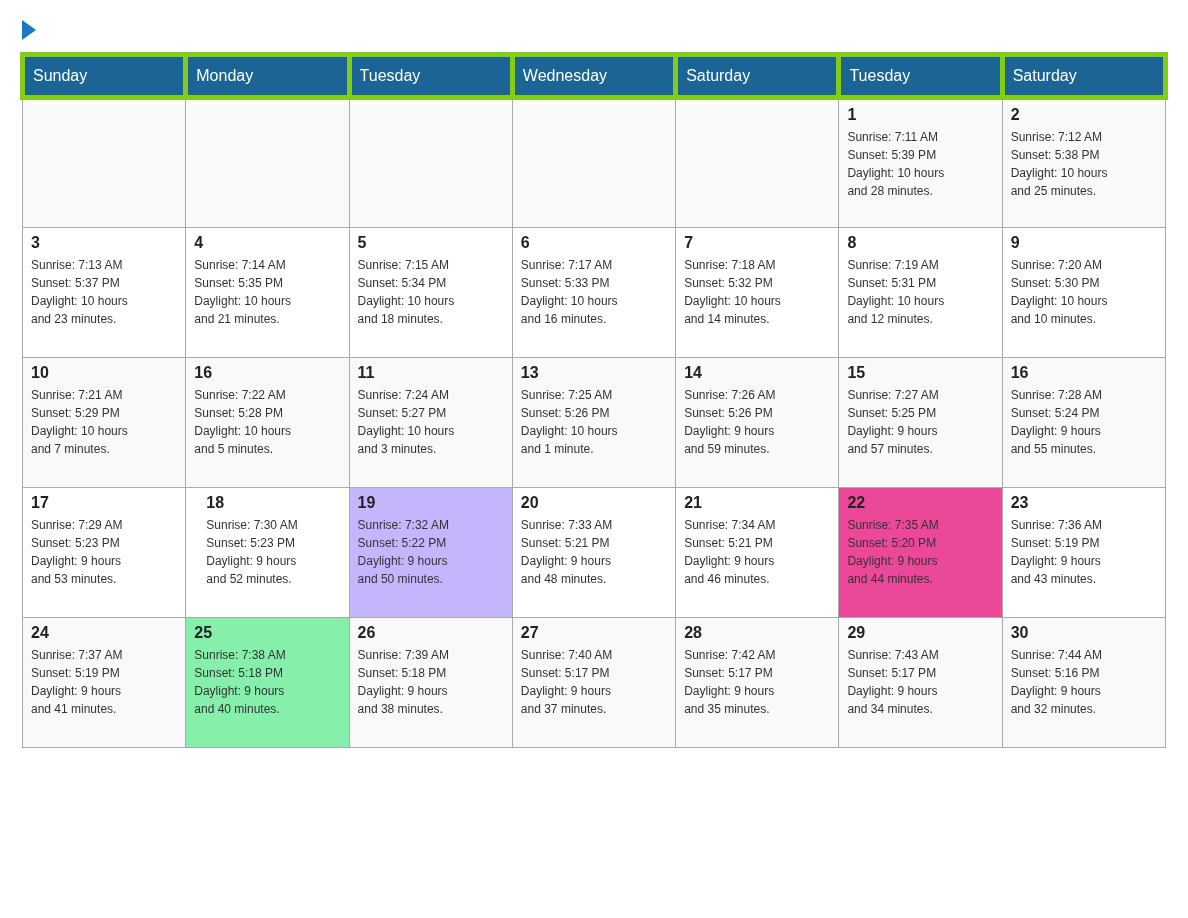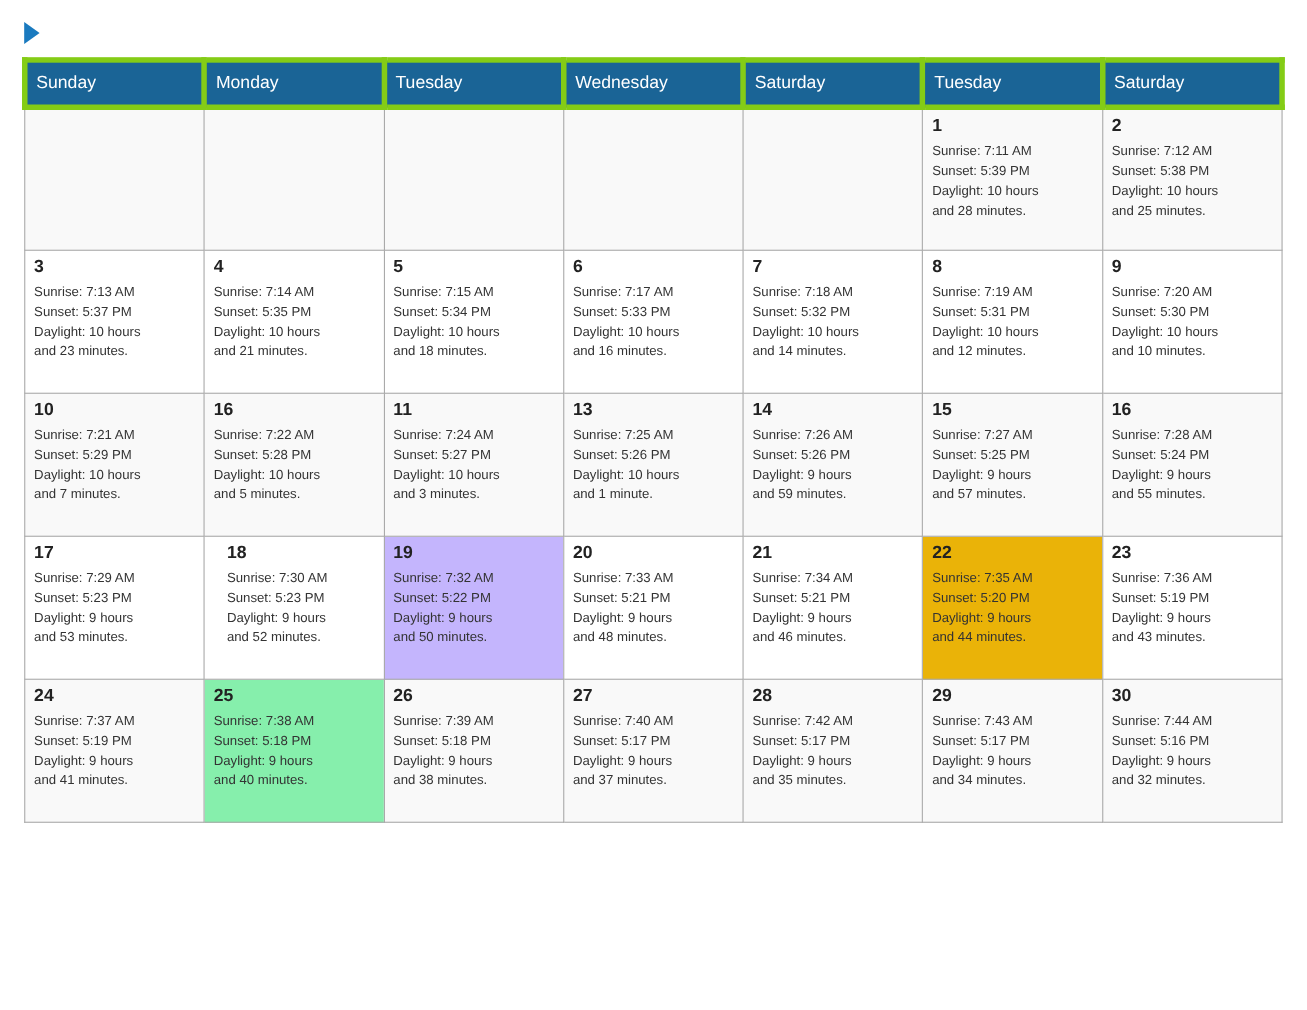--- a/index.html
+++ b/index.html
@@ -224,21 +224,21 @@
           <div class="day-info">Sunrise: 7:32 AM<br>Sunset: 5:22 PM<br>Daylight: 9 hours<br>and 50 minutes.</div>
         </td>
         <td style="background-color: rgb(255, 255, 255);">
           <span class="day-number">20</span>
           <div class="day-info">Sunrise: 7:33 AM<br>Sunset: 5:21 PM<br>Daylight: 9 hours<br>and 48 minutes.</div>
         </td>
         <td style="background-color: rgb(255, 255, 255);">
           <span class="day-number">21</span>
           <div class="day-info">Sunrise: 7:34 AM<br>Sunset: 5:21 PM<br>Daylight: 9 hours<br>and 46 minutes.</div>
         </td>
-        <td style="background-color: #eab308;">
+        <td style="background-color: #ec4899;">
           <span class="day-number">22</span>
           <div class="day-info">Sunrise: 7:35 AM<br>Sunset: 5:20 PM<br>Daylight: 9 hours<br>and 44 minutes.</div>
         </td>
         <td style="background-color: rgb(255, 255, 255);">
           <span class="day-number">23</span>
           <div class="day-info">Sunrise: 7:36 AM<br>Sunset: 5:19 PM<br>Daylight: 9 hours<br>and 43 minutes.</div>
         </td>
       </tr>
       <tr>
         <td style="background-color: rgb(249, 249, 249);">

